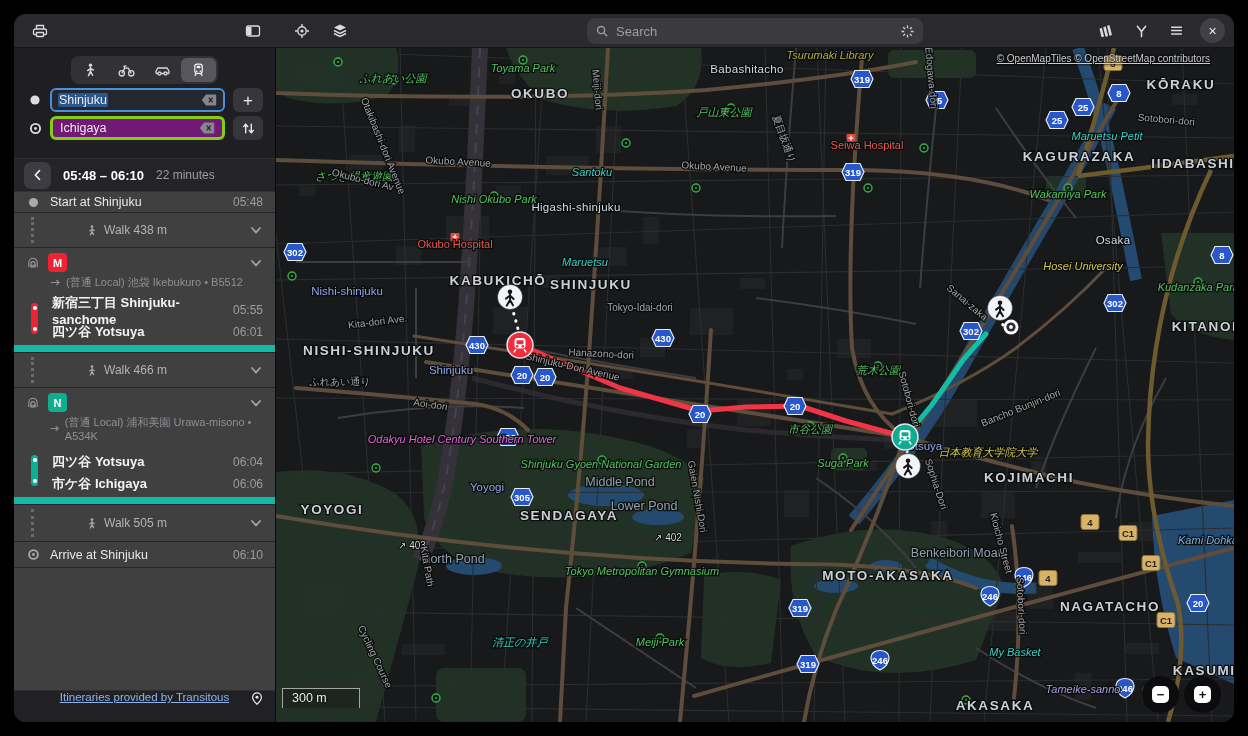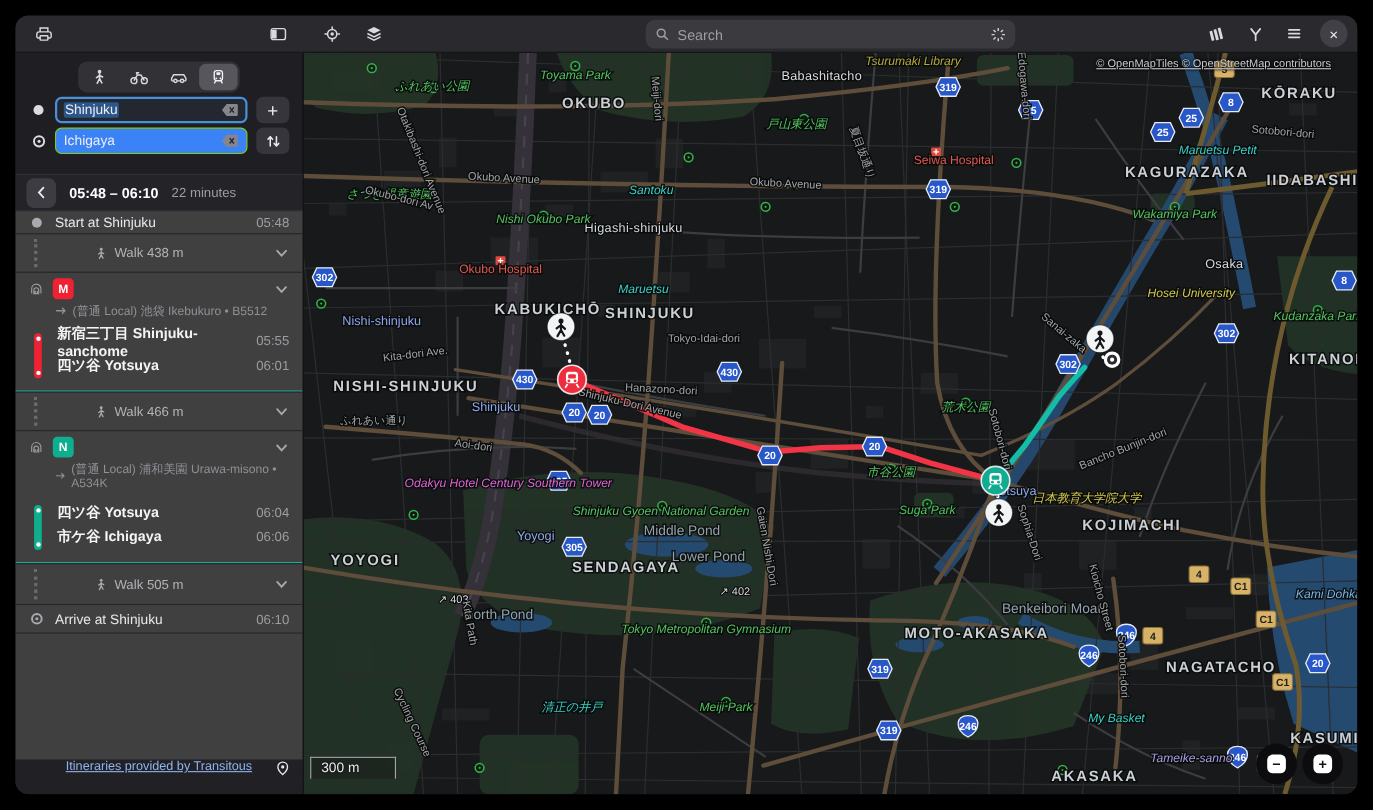--- a/index.html
+++ b/index.html
@@ -20,21 +20,21 @@
   
   .content{flex:1;display:flex;min-height:0;}
   .sidebar{width:262px;flex:0 0 262px;background:#1f1f23;display:flex;flex-direction:column;border-right:1px solid #0b0b0d;}
   .modes-row{height:32px;display:flex;justify-content:center;align-items:center;margin-top:6px;}
   .modes{display:flex;background:#313136;border-radius:8px;padding:2px;}
   .mode{width:35px;height:24px;display:flex;align-items:center;justify-content:center;border-radius:6px;cursor:pointer;}
   .mode.sel{background:#56565c;}
   .mode+.mode{margin-left:1px;}
   .row-io{display:flex;align-items:center;gap:8px;padding:2px 12px 2px 14px;}
   .io-ic{width:14px;display:flex;justify-content:center;}
-  .entry{flex:1;height:24px;background:#3b82f6;border:1px solid #84cc16;border-radius:6px;display:flex;align-items:center;padding:0 7px;font-size:12.5px;color:#ededf1;}
+  .entry{flex:1;height:24px;background:#701a75;border:3px solid #84cc16;border-radius:6px;display:flex;align-items:center;padding:0 7px;font-size:12.5px;color:#ededf1;}
   .entry.focused{border:2px solid #4a90d9;background:#232730;padding:0 6px;}
   .sel-text{background:rgba(53,132,228,.5);border-radius:2px;padding:0 1px;}
   .clear{margin-left:auto;display:flex;cursor:pointer;}
   .sq-btn{width:30px;height:24px;background:#35353b;border-radius:6px;display:flex;align-items:center;justify-content:center;color:#eaeaee;font-size:17px;line-height:1;cursor:pointer;}
   .itin-header{margin-top:16px;height:34px;background:#242428;border-top:1px solid #303036;border-bottom:1px solid #303036;display:flex;align-items:center;gap:12px;padding:0 10px;}
   .back-btn{width:27px;height:27px;border-radius:7px;background:#3c3c42;display:flex;align-items:center;justify-content:center;cursor:pointer;}
   .t-range{font-weight:bold;font-size:13px;color:#fff;}
   .t-dur{font-size:12px;color:#9c9ca2;}
   .steps{flex:1;background:#404040;overflow:hidden;font-size:12.5px;color:#e8e8ec;}
   .srow{display:flex;align-items:center;padding:0 12px;gap:0;position:relative;}
@@ -45,21 +45,21 @@
   .r-walk{height:36px;border-top:1px solid #26262a;border-bottom:1px solid #26262a;color:#b2b2b8;padding-left:48px;}
   .r-walk .dots{position:absolute;left:17px;top:4px;bottom:4px;border-left:3px dotted #6a6a70;}
   .r-walk .wlab{margin-left:24px;display:flex;align-items:center;gap:6px;font-size:12px;}
   .chev{margin-left:auto;display:flex;}
   .r-transit{padding:5px 12px 4px;border-bottom:0;}
   .tr1{display:flex;align-items:center;gap:8px;}
   .badge{width:19px;height:19px;border-radius:4px;color:#fff;font-weight:bold;font-size:11px;display:flex;align-items:center;justify-content:center;}
   .badge-m{background:#ef2233;}
   .badge-n{background:#0fae8e;}
   .headsign{margin:3px 0 0 24px;font-size:11px;color:#8f8f96;display:flex;gap:5px;align-items:center;}
-  .r-stops{position:relative;padding:5px 12px 12px 38px;border-bottom:1px solid #14b8a6;}
+  .r-stops{position:relative;padding:5px 12px 2px 38px;border-bottom:7px solid #14b8a6;}
   .bar{position:absolute;left:17px;top:9px;bottom:11px;width:7px;border-radius:4px;}
   .bar-red{background:#ef2233;}
   .bar-teal{background:#0fae8e;}
   .bar:before,.bar:after{content:"";position:absolute;left:1.5px;width:4px;height:4px;border-radius:50%;background:#fff;}
   .bar:before{top:3px;}
   .bar:after{bottom:3px;}
   .stop{display:flex;height:22px;align-items:center;}
   .stop .nm{font-weight:bold;font-size:13px;color:#f4f4f7;}
   .r-arrive{height:26px;border-bottom:1px solid #26262a;}
   .sidebar-footer{flex:0 0 32px;background:#212125;border-top:1px solid #2d2d32;display:flex;align-items:flex-start;justify-content:center;position:relative;}

